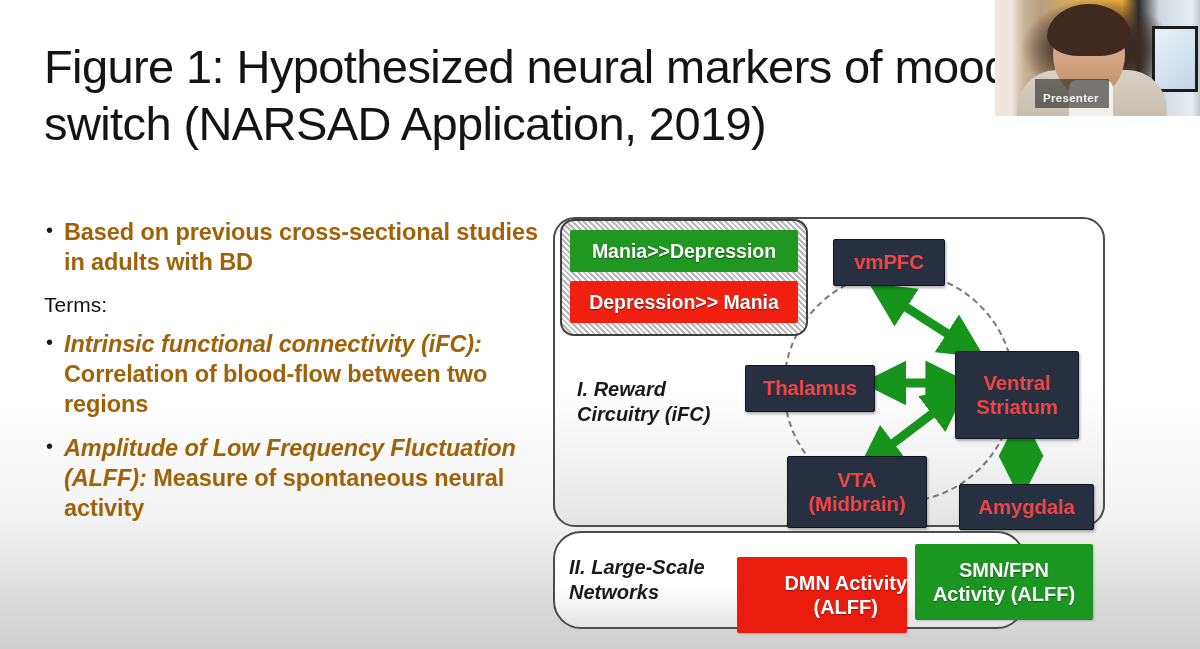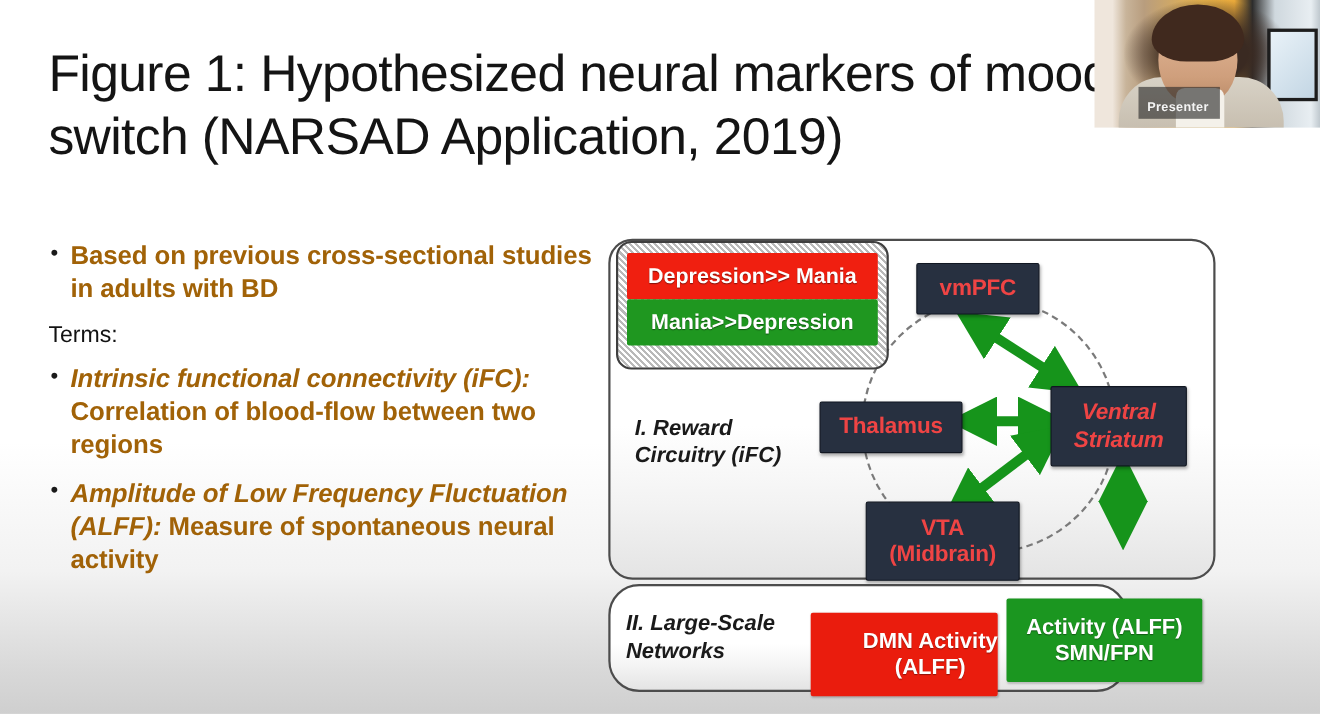--- a/index.html
+++ b/index.html
@@ -83,21 +83,21 @@
   .region{
     position:absolute; background:#273040; border:1.5px solid #111722;
     display:flex; align-items:center; justify-content:center;
     color:#ef4444; font-weight:bold; font-size:20.5px; line-height:1.18;
     text-align:center; letter-spacing:-0.2px;
     box-shadow:1px 2px 3px rgba(0,0,0,.30);
     border-radius:2px;
   }
   #box-vmpfc    { left:278px; top:20px;  width:112px; height:47px; }
   #box-thalamus { left:190px; top:146px; width:130px; height:47px; }
-  #box-vstriatum{ left:400px; top:132px; width:124px; height:73px;font-style:italic; }
+  #box-vstriatum{ left:400px; top:132px; width:124px; height:88px; }
   #box-vta      { left:232px; top:237px; width:140px; height:72px; }
   #box-amygdala { left:404px; top:265px; width:135px; height:46px; }
 
   
   .net-chip{
     position:absolute; display:flex; align-items:center; justify-content:center;
     font-size:20px; font-weight:bold; color:#ffffff; line-height:1.2;
     text-align:center; text-shadow:0 1px 1px rgba(0,0,0,.40);
     border-radius:2px; box-shadow:1px 1px 2px rgba(0,0,0,.2);
   }
@@ -216,45 +216,46 @@
         <div>Ventral</div>
         <div>Striatum</div>
       </div>
     </div>
     <div class="region" id="box-vta">
       <div>
         <div>VTA</div>
         <div>(Midbrain)</div>
       </div>
     </div>
+    <div class="region" id="box-amygdala">Amygdala</div>
 
     <div id="legend-box">
+      <div class="legend-chip" id="chip-mania">Mania&gt;&gt;Depression</div>
       <div class="legend-chip" id="chip-dep">Depression&gt;&gt; Mania</div>
-      <div class="legend-chip" id="chip-mania">Mania&gt;&gt;Depression</div>
     </div>
 
   </div>
 
   <div id="networks-panel" class="panel">
     <div class="sec-label" id="networks-label">
       <div>II. Large-Scale</div>
       <div>Networks</div>
     </div>
 
     <div class="net-chip" id="chip-dmn">
       <div>
         <div>DMN Activity</div>
         <div>(ALFF)</div>
       </div>
     </div>
 
     <div class="net-chip" id="chip-smn">
       <div>
+        <div>SMN/FPN</div>
         <div>Activity (ALFF)</div>
-        <div>SMN/FPN</div>
       </div>
     </div>
   </div>
 
 </div>
 
 <div id="video-tile">
   <div id="video-screen"></div>
   <div id="video-body"></div>
   <div id="video-neck"></div>

